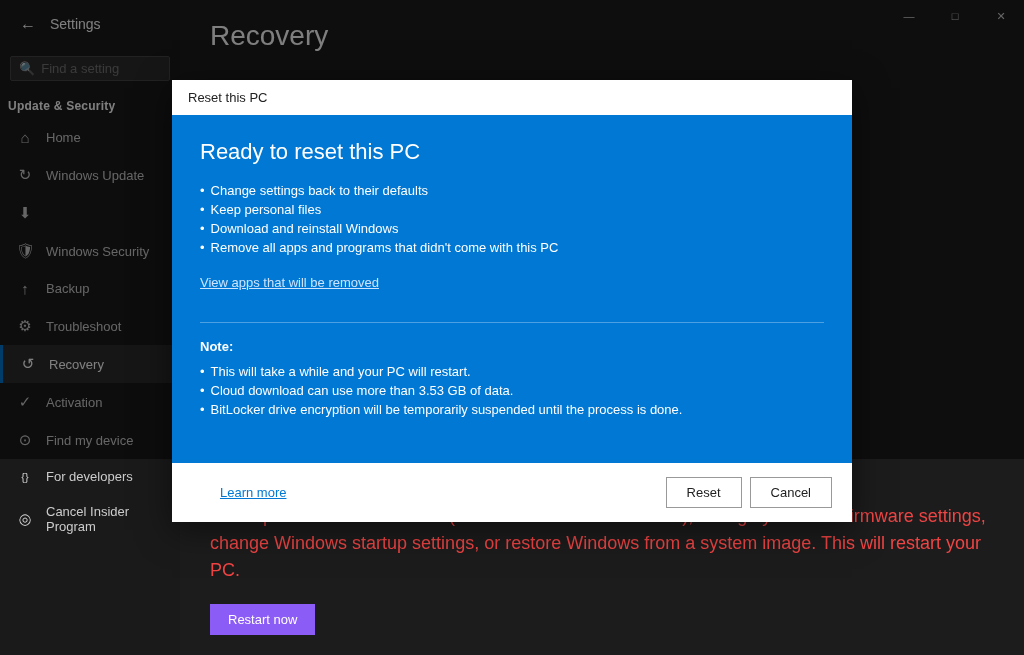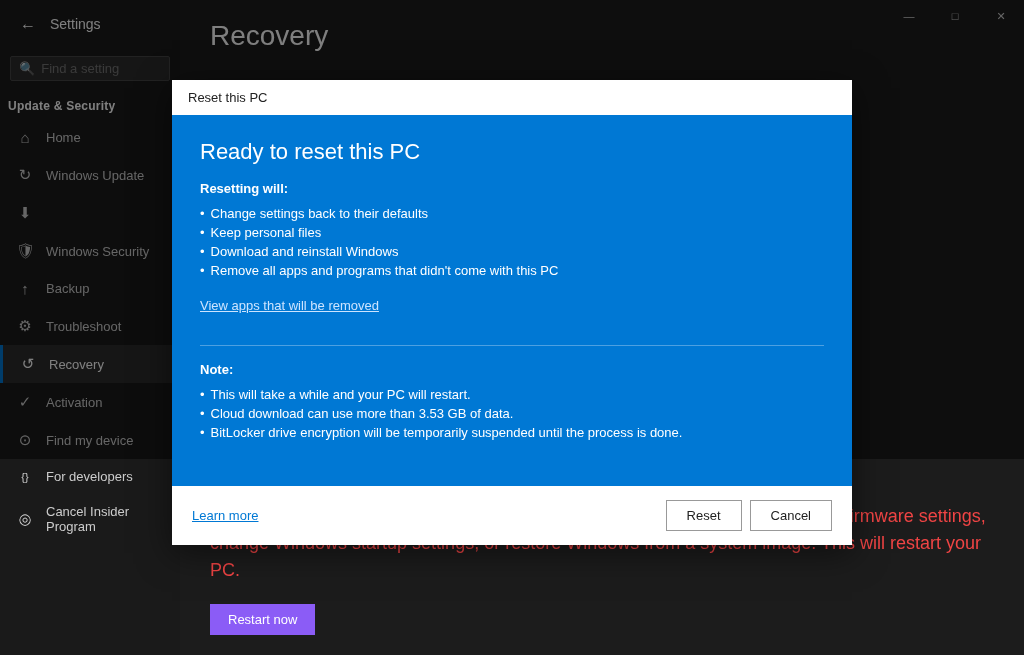--- a/index.html
+++ b/index.html
@@ -239,20 +239,21 @@
       display: flex;
       align-items: center;
       justify-content: space-between;
     }
 
     .learn-more-link {
       color: #0078d4;
       font-size: 13px;
       text-decoration: underline;
       cursor: pointer;
+      margin-left: 28px;
     }
 
     .footer-buttons {
       display: flex;
       gap: 8px;
     }
 
     .btn-reset {
       background: #fff;
       color: #222;
@@ -373,21 +374,20 @@
 <div class="modal-overlay">
   <div class="modal">
 
     <div class="modal-titlebar">
       <span>Reset this PC</span>
     </div>
 
     <div class="modal-body">
       <h2 class="modal-heading">Ready to reset this PC</h2>
 
-      <div class="resetting-will">Resetting will:</div>
 
       <ul class="bullet-list">
         <li>
             <span>Change settings back to their defaults</span>
           </li>
         <li>
             <span>Keep personal files</span>
           </li>
         <li>
             <span>Download and reinstall Windows</span>

